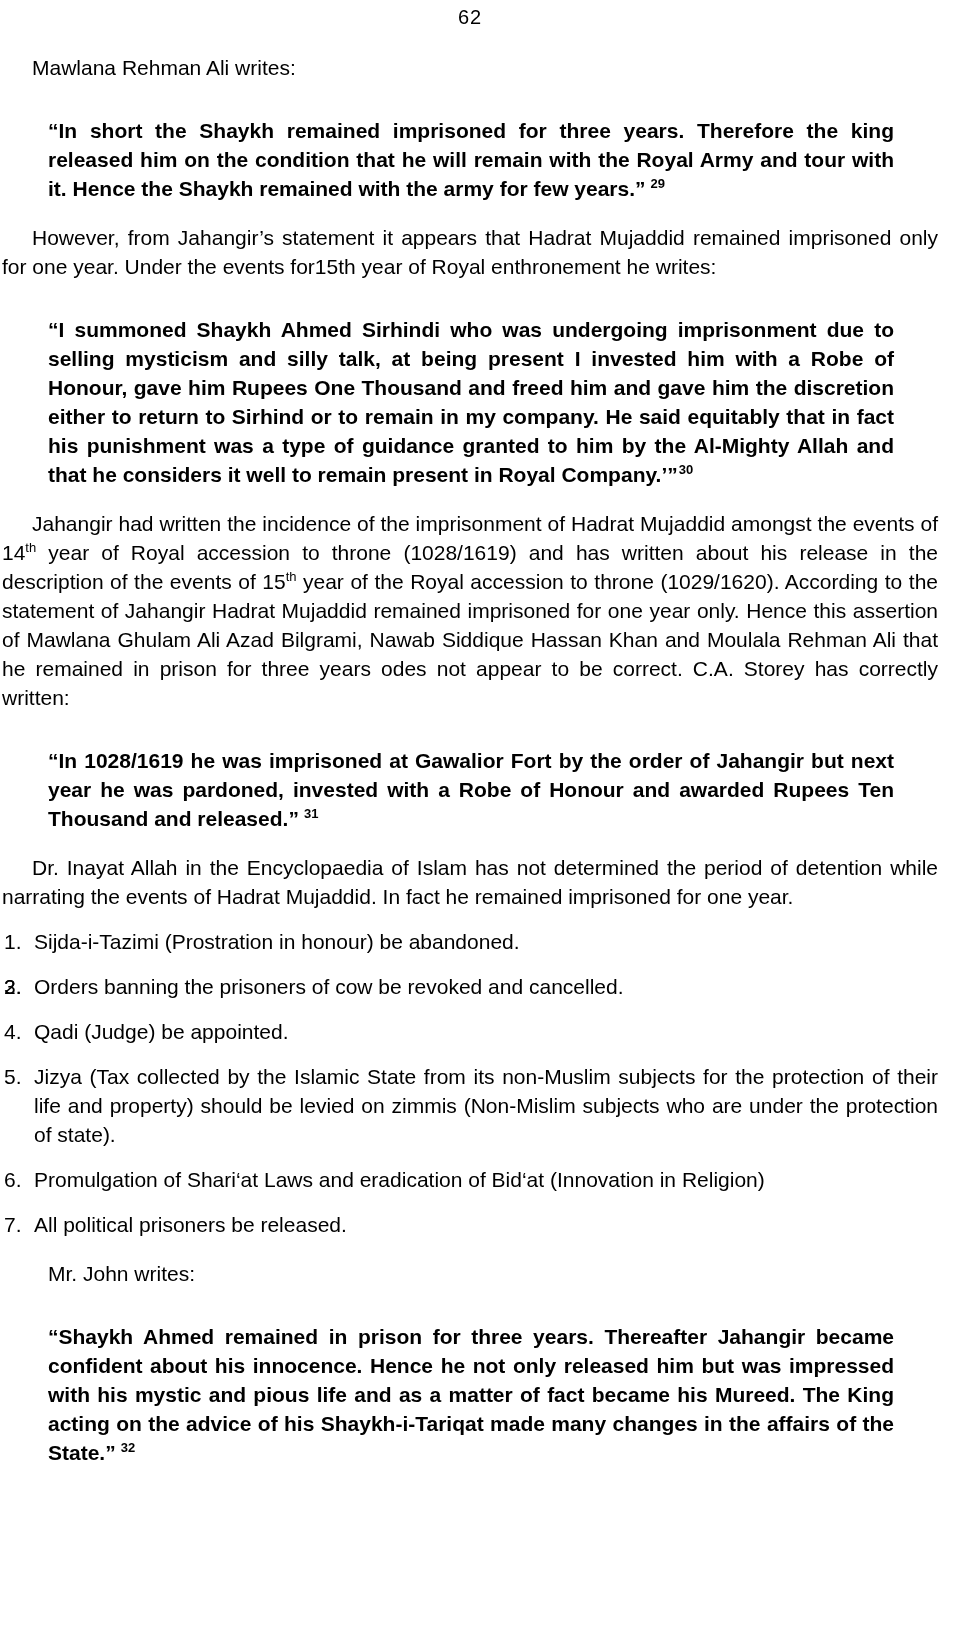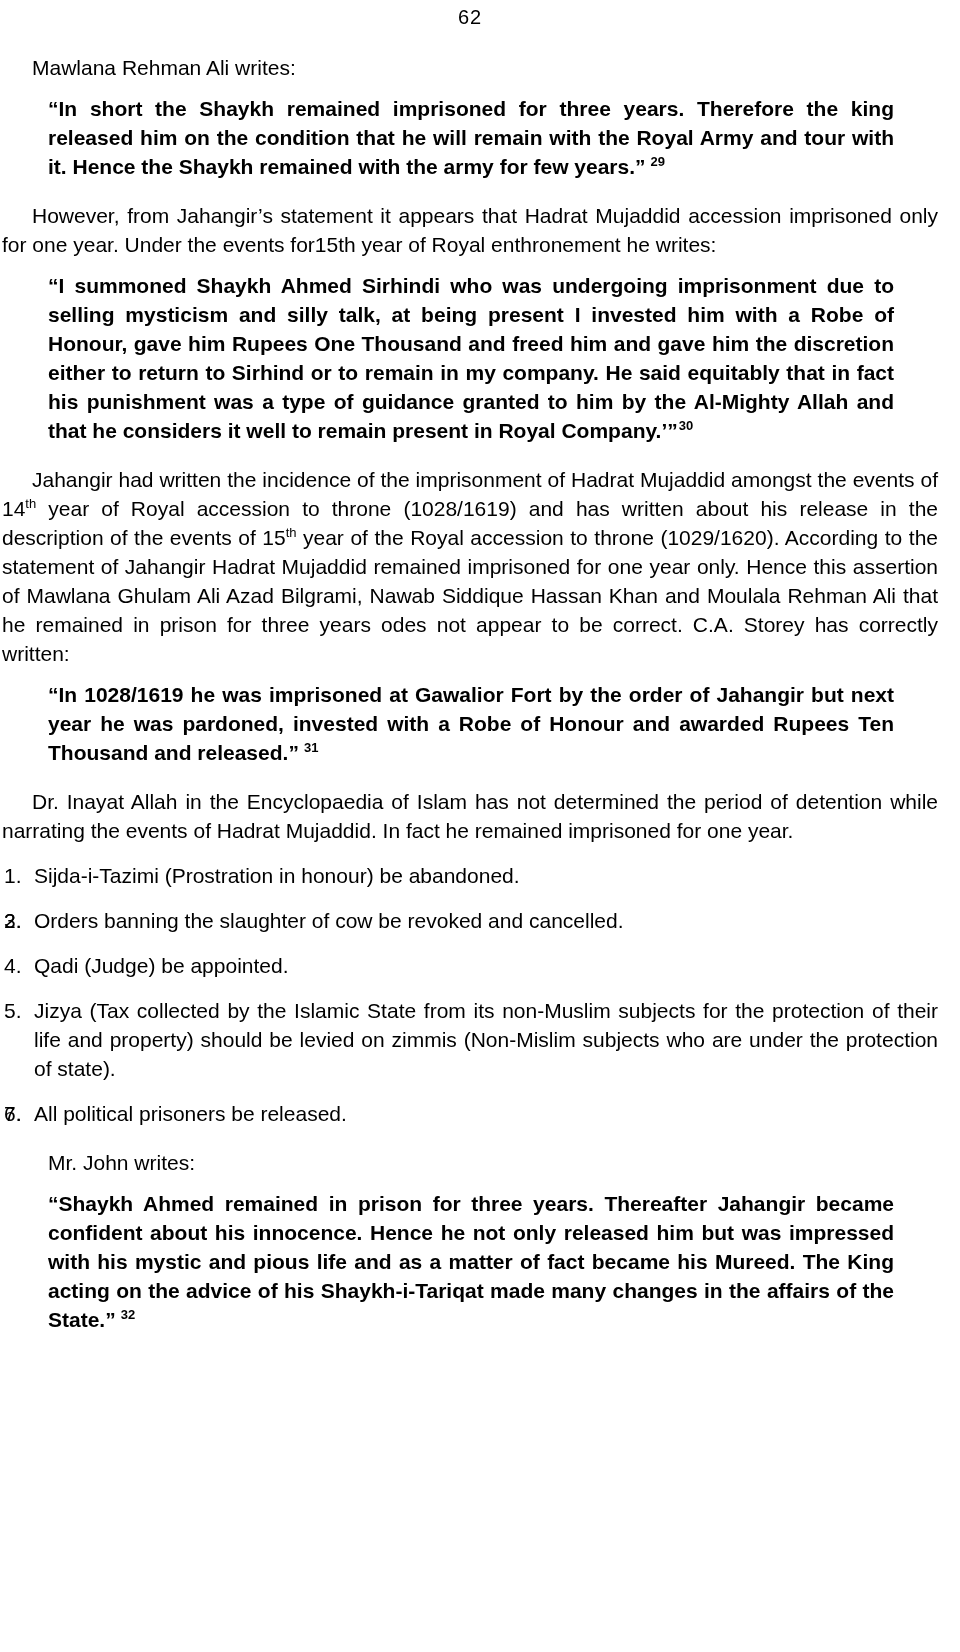--- a/index.html
+++ b/index.html
@@ -23,21 +23,21 @@
     text-align: justify;
     margin: 20px 0 0 0;
   }
   .indent { text-indent: 30px; }
   .intro-john { text-indent: 46px; }
   .quote {
     font-size: 21px;
     line-height: 29px;
     font-weight: 700;
     text-align: justify;
-    margin: 12px 44px 0 46px;
+    margin: 34px 44px 0 46px;
   }
   sup { line-height: 0; }
   sup.fn { font-size: 13px; font-weight: 700; margin-left: 5px; }
   sup.fn.tight { margin-left: 1px; }
   sup.th { font-size: 13px; font-weight: 400; }
   .conditions { margin: 0; }
   .list-item {
     position: relative;
     padding-left: 32px;
     font-size: 21px;
@@ -51,38 +51,38 @@
 <body>
 
 <div class="page">
 
   <div class="page-number">62</div>
 
   <p class="para indent">Mawlana Rehman Ali writes:</p>
 
   <div class="quote"><span>“In short the Shaykh remained imprisoned for three years. Therefore the king released him on the condition that he will remain with the Royal Army and tour with it. Hence the Shaykh remained with the army for few years.”</span><sup class="fn">29</sup></div>
 
-  <p class="para indent">However, from Jahangir’s statement it appears that Hadrat Mujaddid accession imprisoned only for one year. Under the events for15th year of Royal enthronement he writes:</p>
+  <p class="para indent">However, from Jahangir’s statement it appears that Hadrat Mujaddid remained imprisoned only for one year. Under the events for15th year of Royal enthronement he writes:</p>
 
   <div class="quote"><span>“I summoned Shaykh Ahmed Sirhindi who was undergoing imprisonment due to selling mysticism and silly talk, at being present I invested him with a Robe of Honour, gave him Rupees One Thousand and freed him and gave him the discretion either to return to Sirhind or to remain in my company. He said equitably that in fact his punishment was a type of guidance granted to him by the Al-Mighty Allah and that he considers it well to remain present in Royal Company.’”</span><sup class="fn tight">30</sup></div>
 
   <p class="para indent"><span>Jahangir had written the incidence of the imprisonment of Hadrat Mujaddid amongst the events of 14</span><sup class="th">th</sup><span> year of Royal accession to throne (1028/1619) and has written about his release in the description of the events of 15</span><sup class="th">th</sup><span> year of the Royal accession to throne (1029/1620). According to the statement of Jahangir Hadrat Mujaddid remained imprisoned for one year only. Hence this assertion of Mawlana Ghulam Ali Azad Bilgrami, Nawab Siddique Hassan Khan and Moulala Rehman Ali that he remained in prison for three years odes not appear to be correct. C.A. Storey has correctly written:</span></p>
 
   <div class="quote"><span>“In 1028/1619 he was imprisoned at Gawalior Fort by the order of Jahangir but next year he was pardoned, invested with a Robe of Honour and awarded Rupees Ten Thousand and released.”</span><sup class="fn">31</sup></div>
 
   <p class="para indent">Dr. Inayat Allah in the Encyclopaedia of Islam has not determined the period of detention while narrating the events of Hadrat Mujaddid. In fact he remained imprisoned for one year.</p>
 
 
   <div class="conditions">
     <div class="list-item"><span class="num">1.</span><span>Sijda-i-Tazimi (Prostration in honour) be abandoned.</span></div>
     <div class="list-item"><span class="num">2.</span></div>
-    <div class="list-item"><span class="num">3.</span><span>Orders banning the slaughter of cow be revoked and cancelled.</span></div>
+    <div class="list-item"><span class="num">3.</span><span>Orders banning the prisoners of cow be revoked and cancelled.</span></div>
     <div class="list-item"><span class="num">4.</span><span>Qadi (Judge) be appointed.</span></div>
     <div class="list-item"><span class="num">5.</span><span>Jizya (Tax collected by the Islamic State from its non-Muslim subjects for the protection of their life and property) should be levied on zimmis (Non-Mislim subjects who are under the protection of state).</span></div>
-    <div class="list-item"><span class="num">6.</span></div>
+    <div class="list-item"><span class="num">6.</span><span>Promulgation of Shari‘at Laws and eradication of Bid‘at (Innovation in Religion)</span></div>
     <div class="list-item"><span class="num">7.</span><span>All political prisoners be released.</span></div>
   </div>
 
   <p class="para intro-john">Mr. John writes:</p>
 
   <div class="quote"><span>“Shaykh Ahmed remained in prison for three years. Thereafter Jahangir became confident about his innocence. Hence he not only released him but was impressed with his mystic and pious life and as a matter of fact became his Mureed. The King acting on the advice of his Shaykh-i-Tariqat made many changes in the affairs of the State.”</span><sup class="fn">32</sup></div>
 
 </div>
 
 </body></html>

